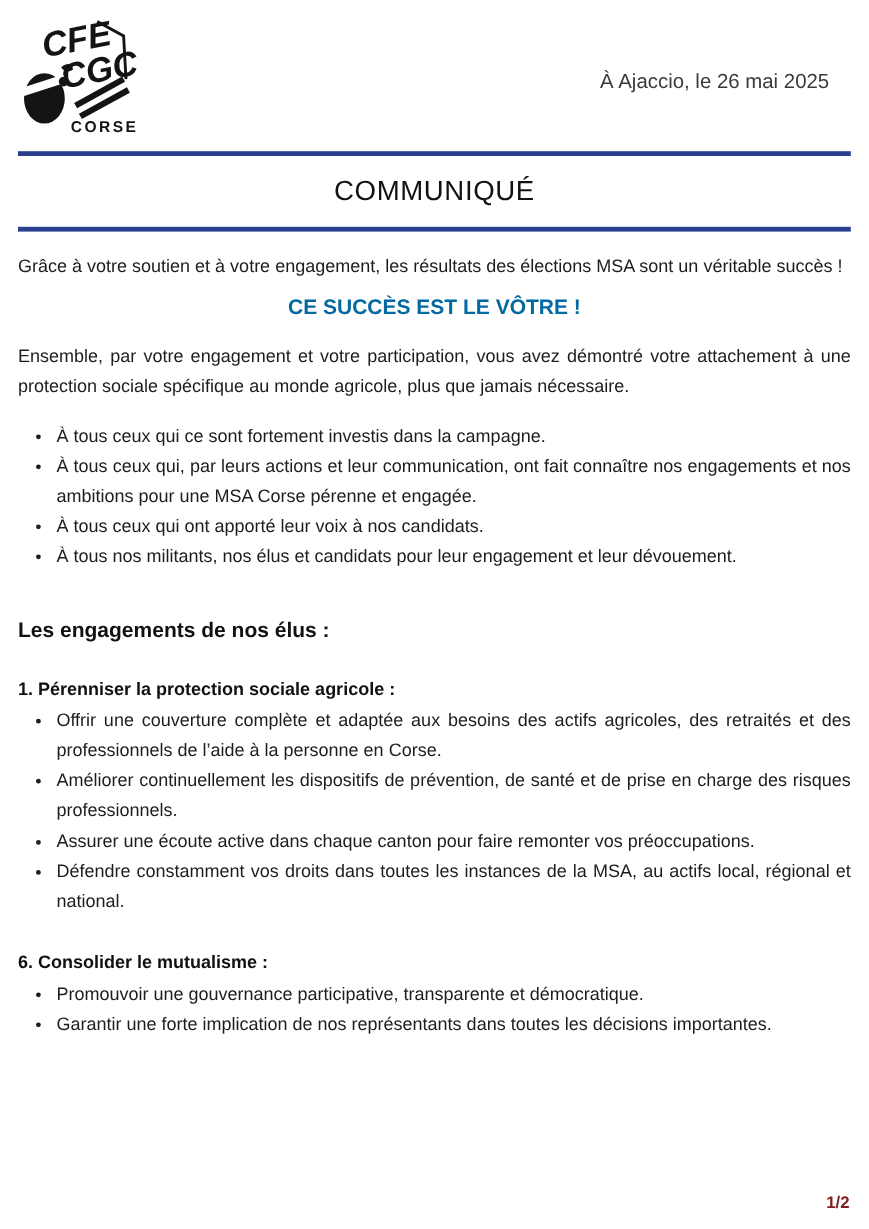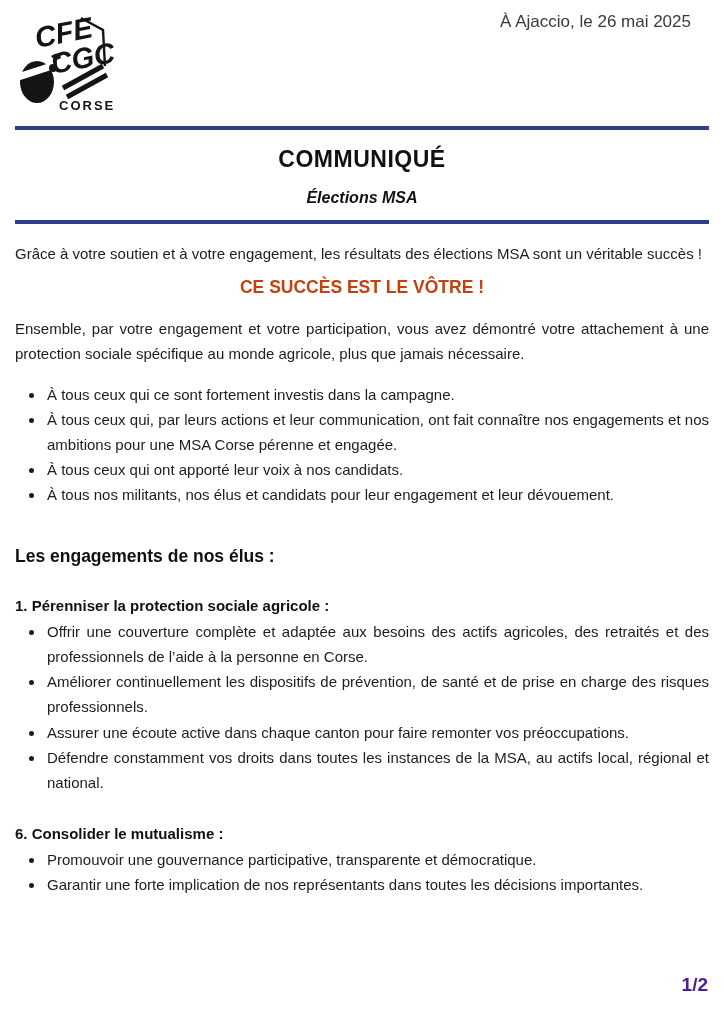--- a/index.html
+++ b/index.html
@@ -25,40 +25,41 @@
     align-items: flex-start;
     padding-top: 12px;
     height: 106px;
   }
   .logo {
     width: 118px;
     height: 102px;
     flex: 0 0 auto;
   }
   .dateline {
+    margin-top: 46px;
     margin-right: 18px;
     font-size: 17px;
     color: #3a3a3a;
   }
   .rule {
     height: 4px;
     background: #2b3f8f;
     border: none;
     margin: 0;
   }
   .rule-top { margin-top: 8px; }
   .rule-bottom { margin-top: 13px; }
   
   .title-block {
     text-align: center;
     margin-top: 13px;
   }
   .doc-title {
     font-size: 23px;
-    font-weight: bold;
+    font-weight: normal;
     color: #111111;
     letter-spacing: 0.5px;
     margin: 16px;
   }
   .doc-subtitle {
     font-size: 16px;
     font-weight: bold;
     font-style: italic;
     color: #111111;
     margin: 3px 0 0 0;
@@ -67,21 +68,21 @@
   .body-text {
     font-size: 15px;
     line-height: 25px;
     text-align: justify;
   }
   p { margin: 0; }
   .p-intro { margin-top: 17px; }
   .h-center {
     text-align: center;
     font-weight: bold;
-    color: #c2410c;
+    color: #0369a1;
     margin: 0;
   }
   .h-success {
     font-size: 17.5px;
     margin-top: 9px;
   }
   .p-ensemble { margin-top: 16px; }
   .h-merci {
     font-size: 19px;
     margin-top: 23px;
@@ -106,24 +107,24 @@
     font-weight: bold;
     color: #111111;
     margin-top: 26px;
   }
   .sub-title.first { margin-top: 24px; }
   .section ul.bullets { margin-top: 1px; }
   
   .page-number {
     position: absolute;
     right: 16px;
-    bottom: 28px;
-    font-size: 19px;
-    font-weight: bold;
-    color: #4c1d95;
+    bottom: 14px;
+    font-size: 14px;
+    font-weight: bold;
+    color: #7f1d1d;
   }
 </style>
 </head>
 <body>
 
 <div class="page">
 
   <div class="header">
     <svg class="logo" viewBox="0 0 118 102" xmlns="http://www.w3.org/2000/svg" aria-hidden="true">
 
@@ -144,21 +145,20 @@
       </g>
 
       <text x="44" y="98" font-family="Liberation Sans, sans-serif" font-size="13" font-weight="bold" letter-spacing="2" fill="#141414">CORSE</text>
     </svg>
     <div class="dateline">À Ajaccio, le 26 mai 2025</div>
   </div>
 
   <hr class="rule rule-top">
   <div class="title-block">
     <div class="doc-title">COMMUNIQUÉ</div>
-    <div class="doc-subtitle">Élections MSA</div>
   </div>
   <hr class="rule rule-bottom">
 
   <div class="body-text">
 
     <p class="p-intro">Grâce à votre soutien et à votre engagement, les résultats des élections MSA sont un véritable succès !</p>
 
     <p class="h-center h-success">CE SUCCÈS EST LE VÔTRE !</p>
 
     <p class="p-ensemble">Ensemble, par votre engagement et votre participation, vous avez démontré votre attachement à une protection sociale spécifique au monde agricole, plus que jamais nécessaire.</p>

